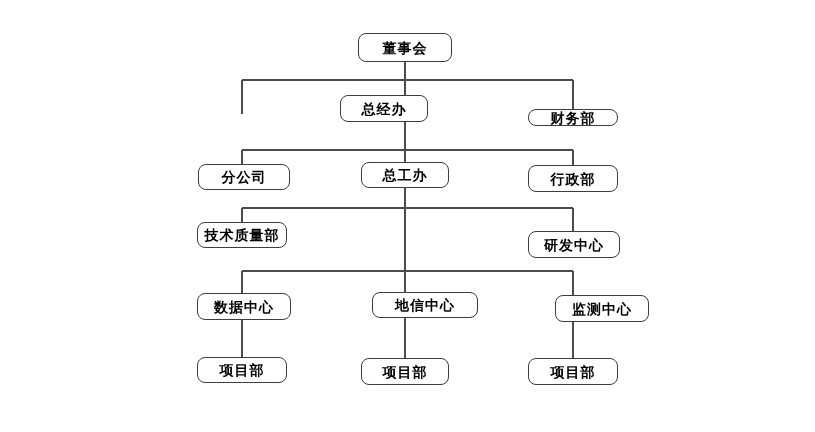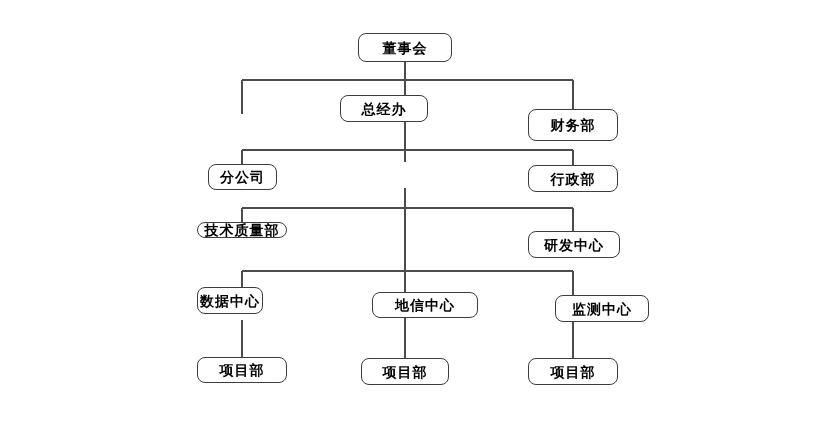--- a/index.html
+++ b/index.html
@@ -89,42 +89,45 @@
 
   <div class="node" style="left:358px;top:33px;width:94px;height:29px">
     <span class="node-label">董事会</span>
   </div>
 
 
   <div class="node" style="left:340px;top:95px;width:88px;height:27px">
     <span class="node-label">总经办</span>
   </div>
 
-  <div class="node" style="left:528px;top:109px;width:90px;height:32px">
+  <div class="node" style="left:528px;top:109px;width:90px;height:17px">
     <span class="node-label">财务部</span>
   </div>
 
-  <div class="node" style="left:208px;top:164px;width:69px;height:26px">
+  <div class="node" style="left:198px;top:164px;width:92px;height:26px">
     <span class="node-label">分公司</span>
   </div>
 
+  <div class="node" style="left:361px;top:162px;width:88px;height:26px">
+    <span class="node-label">总工办</span>
+  </div>
 
   <div class="node" style="left:528px;top:165px;width:90px;height:27px">
     <span class="node-label">行政部</span>
   </div>
 
-  <div class="node" style="left:197px;top:222px;width:90px;height:16px">
+  <div class="node" style="left:197px;top:222px;width:90px;height:26px">
     <span class="node-label">技术质量部</span>
   </div>
 
   <div class="node" style="left:528px;top:231px;width:92px;height:27px">
     <span class="node-label">研发中心</span>
   </div>
 
-  <div class="node" style="left:197px;top:287px;width:66px;height:27px">
+  <div class="node" style="left:197px;top:293px;width:94px;height:27px">
     <span class="node-label">数据中心</span>
   </div>
 
   <div class="node" style="left:372px;top:292px;width:106px;height:26px">
     <span class="node-label">地信中心</span>
   </div>
 
   <div class="node" style="left:555px;top:295px;width:94px;height:27px">
     <span class="node-label">监测中心</span>
   </div>

